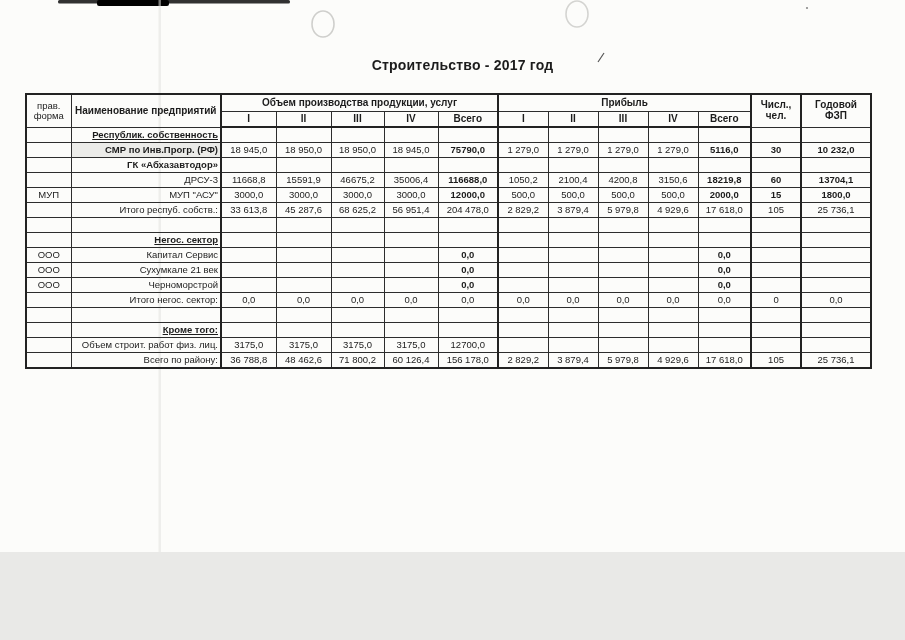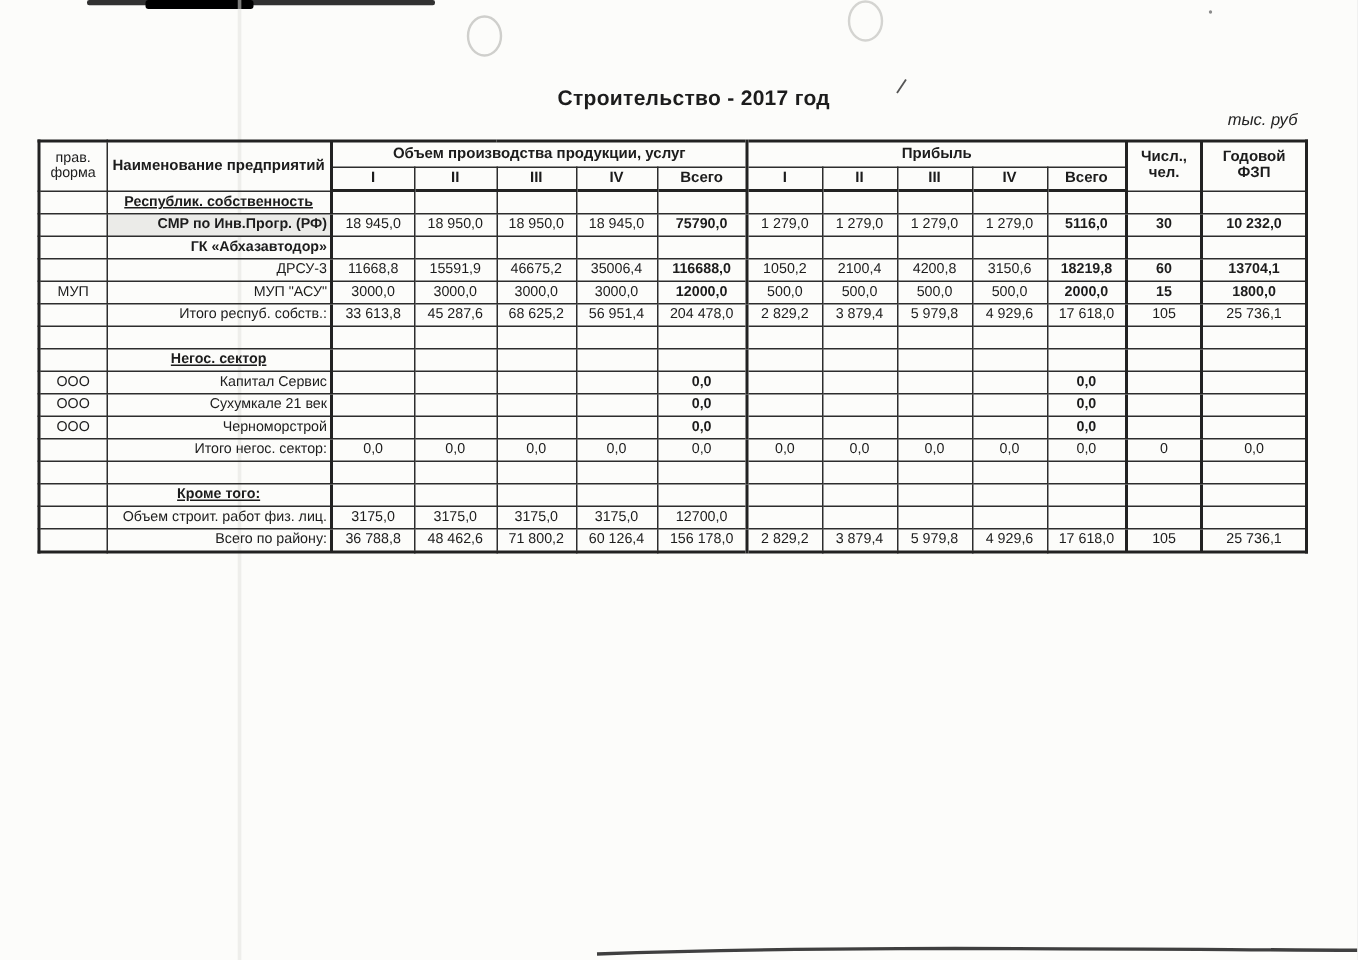--- a/index.html
+++ b/index.html
@@ -1,17 +1,17 @@
 <!DOCTYPE html>
 <html><head>
 <meta charset="utf-8">
 <style>
   html,body{margin:0;padding:0;background:#e9e9e7;}
   .page{
-    position:relative;width:905px;height:640px;overflow:hidden;
+    position:relative;width:905px;height:552px;overflow:hidden;
     background:#fcfcfa;
     font-family:"Liberation Sans","DejaVu Sans",sans-serif;
     color:#1c1c1c;
   }
   .title{
     position:absolute;top:57px;left:10px;width:905px;
     text-align:center;font-size:14px;font-weight:bold;letter-spacing:.2px;
   }
   .units{
     position:absolute;top:74px;left:660px;width:205px;text-align:right;
@@ -30,21 +30,21 @@
     white-space:nowrap;overflow:hidden;
   }
   .tbl thead th{font-weight:bold;font-size:10px;margin-top:37px;}
   .tbl thead tr.r1 th{height:16px;}
   .tbl thead th.hform{font-weight:normal;font-size:9.5px;}
   .tbl thead tr.qrow th{border-bottom:2px solid #222;height:14px;}
   .tbl th.gl,.tbl td.gl{border-left:2px solid #222;}
   .tbl td.c-name{text-align:right;padding-left:4px;}
   .tbl td.ctr{padding-left:2px;}
   .tbl .b{font-weight:bold;}
-  .tbl td.sec{font-weight:bold;text-decoration:underline;text-align:center;padding-left:2px;}
+  .tbl td.sec{font-weight:bold;text-decoration:underline;padding-left:2px;}
   .tbl td.shade{background:#ebebe8;}
   .tbl tr.row-total td{font-weight:normal;}
   svg.artifacts{position:absolute;top:0;left:0;pointer-events:none;}
 </style>
 </head>
 <body>
 
 <div class="page">
 
   <svg class="artifacts" width="905" height="640" viewBox="0 0 905 640">
@@ -52,21 +52,20 @@
     <rect x="97" y="0" width="72" height="6" rx="2" fill="#000"></rect>
     <rect x="158.5" y="0" width="2.4" height="640" fill="#e2e2df" opacity="0.55"></rect>
     <ellipse cx="323" cy="24" rx="11" ry="13" fill="none" stroke="#cfcfcc" stroke-width="1.6"></ellipse>
     <ellipse cx="577" cy="14" rx="11" ry="13" fill="none" stroke="#d4d4d1" stroke-width="1.6"></ellipse>
     <path d="M598 62 L604 53" stroke="#555" stroke-width="1.2" fill="none"></path>
     <circle cx="807" cy="8" r="1.1" fill="#8a8a8a"></circle>
     <path d="M398 636 C 555 630.5, 705 632.5, 905 633.5" stroke="#2a2a2a" stroke-width="2.2" fill="none" opacity="0.9"></path>
   </svg>
 
   <div class="title">Строительство - 2017 год</div>
-  <div class="units">тыс. руб</div>
 
   <table class="tbl">
     <colgroup>
       <col style="width:45px">
         <col style="width:150px">
       <col style="width:55px">
         <col style="width:55px">
         <col style="width:53px">
         <col style="width:54px">
         <col style="width:60px">

